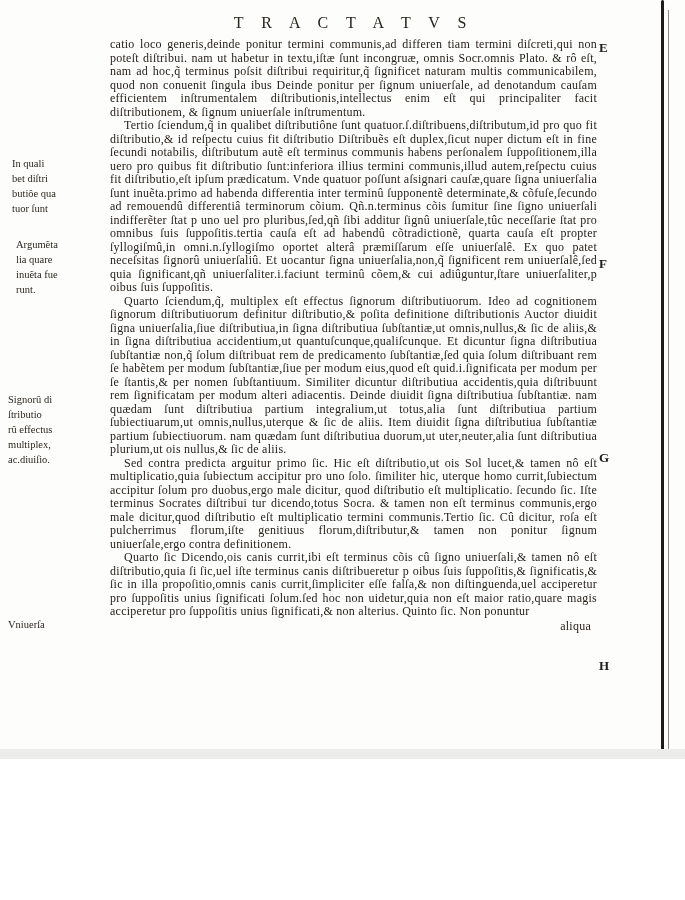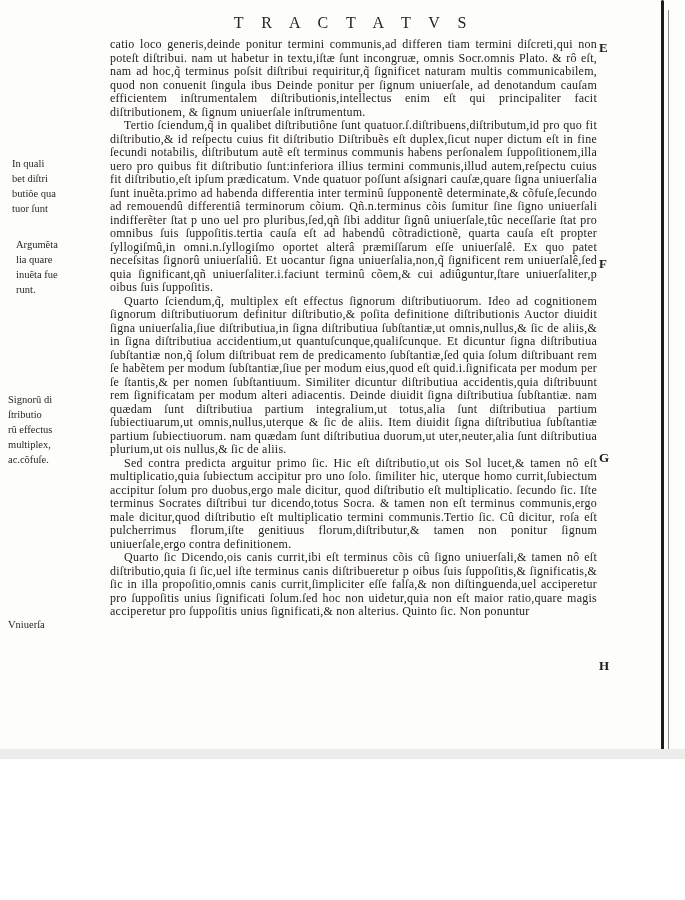--- a/index.html
+++ b/index.html
@@ -113,33 +113,34 @@
 butiôe qua
 tuor ſunt</div>
   <div class="margin-note note-2">Argumẽta
 lia quare
 inuẽta fue
 runt.</div>
   <div class="margin-note note-3">Signorû di
 ſtributio
 rû effectus
 multiplex,
-ac.cõfuſe.</div>
+ac.diuiſio.</div>
   <div class="margin-note note-4">Vniuerſa</div>
 
   <div class="margin-letter letter-e">E</div>
   <div class="margin-letter letter-f">F</div>
   <div class="margin-letter letter-g">G</div>
   <div class="margin-letter letter-h">H</div>
 
   <div class="text-col">
     <p class="cont">catio loco generis,deinde ponitur termini communis,ad differen tiam termini diſcreti,qui non poteſt diſtribui. nam ut habetur in textu,iſtæ ſunt incongruæ, omnis Socr.omnis Plato. &amp; rô eſt, nam ad hoc,q̃ terminus poſsit diſtribui requiritur,q̃ ſignificet naturam multis communicabilem, quod non conuenit ſingula ibus Deinde ponitur per ſignum uniuerſale, ad denotandum cauſam efficientem inſtrumentalem diſtributionis,intellectus enim eſt qui principaliter facit diſtributionem, &amp; ſignum uniuerſale inſtrumentum.</p>
     <p>Tertio ſciendum,q̃ in qualibet diſtributiône ſunt quatuor.ſ.diſtribuens,diſtributum,id pro quo fit diſtributio,&amp; id reſpectu cuius fit diſtributio Diſtribuẽs eſt duplex,ſicut nuper dictum eſt in fine ſecundi notabilis, diſtributum autẽ eſt terminus communis habens perſonalem ſuppoſitionem,illa uero pro quibus fit diſtributio ſunt:inferiora illius termini communis,illud autem,reſpectu cuius fit diſtributio,eſt ipſum prædicatum. Vnde quatuor poſſunt aſsignari cauſæ,quare ſigna uniuerſalia ſunt inuẽta.primo ad habenda differentia inter terminû ſupponentẽ determinate,&amp; cõfuſe,ſecundo ad remouendû differentiâ terminorum cõium. Qñ.n.terminus cõis ſumitur ſine ſigno uniuerſali indifferẽter ſtat p uno uel pro pluribus,ſed,qñ ſibi additur ſignû uniuerſale,tûc neceſſarie ſtat pro omnibus ſuis ſuppoſitis.tertia cauſa eſt ad habendû cõtradictionẽ, quarta cauſa eſt propter ſyllogiſmû,in omni.n.ſyllogiſmo oportet alterâ præmiſſarum eſſe uniuerſalê. Ex quo patet neceſsitas ſignorû uniuerſaliû. Et uocantur ſigna uniuerſalia,non,q̃ ſignificent rem uniuerſalê,ſed quia ſignificant,qñ uniuerſaliter.i.faciunt terminû cõem,&amp; cui adiûguntur,ſtare uniuerſaliter,p oibus ſuis ſuppoſitis.</p>
     <p>Quarto ſciendum,q̃, multiplex eſt effectus ſignorum diſtributiuorum. Ideo ad cognitionem ſignorum diſtributiuorum definitur diſtributio,&amp; poſita definitione diſtributionis Auctor diuidit ſigna uniuerſalia,ſiue diſtributiua,in ſigna diſtributiua ſubſtantiæ,ut omnis,nullus,&amp; ſic de aliis,&amp; in ſigna diſtributiua accidentium,ut quantuſcunque,qualiſcunque. Et dicuntur ſigna diſtributiua ſubſtantiæ non,q̃ ſolum diſtribuat rem de predicamento ſubſtantiæ,ſed quia ſolum diſtribuant rem ſe habẽtem per modum ſubſtantiæ,ſiue per modum eius,quod eſt quid.i.ſignificata per modum per ſe ſtantis,&amp; per nomen ſubſtantiuum. Similiter dicuntur diſtributiua accidentis,quia diſtribuunt rem ſignificatam per modum alteri adiacentis. Deinde diuidit ſigna diſtributiua ſubſtantiæ. nam quædam ſunt diſtributiua partium integralium,ut totus,alia ſunt diſtributiua partium ſubiectiuarum,ut omnis,nullus,uterque &amp; ſic de aliis. Item diuidit ſigna diſtributiua ſubſtantiæ partium ſubiectiuorum. nam quædam ſunt diſtributiua duorum,ut uter,neuter,alia ſunt diſtributiua plurium,ut ois nullus,&amp; ſic de aliis.</p>
     <p>Sed contra predicta arguitur primo ſic. Hic eſt diſtributio,ut ois Sol lucet,&amp; tamen nô eſt multiplicatio,quia ſubiectum accipitur pro uno ſolo. ſimiliter hic, uterque homo currit,ſubiectum accipitur ſolum pro duobus,ergo male dicitur, quod diſtributio eſt multiplicatio. ſecundo ſic. Iſte terminus Socrates diſtribui tur dicendo,totus Socra. &amp; tamen non eſt terminus communis,ergo male dicitur,quod diſtributio eſt multiplicatio termini communis.Tertio ſic. Cû dicitur, roſa eſt pulcherrimus florum,iſte genitiuus florum,diſtributur,&amp; tamen non ponitur ſignum uniuerſale,ergo contra definitionem.</p>
     <p>Quarto ſic Dicendo,ois canis currit,ibi eſt terminus cõis cû ſigno uniuerſali,&amp; tamen nô eſt diſtributio,quia ſi ſic,uel iſte terminus canis diſtribueretur p oibus ſuis ſuppoſitis,&amp; ſignificatis,&amp; ſic in illa propoſitio,omnis canis currit,ſimpliciter eſſe falſa,&amp; non diſtinguenda,uel acciperetur pro ſuppoſitis unius ſignificati ſolum.ſed hoc non uidetur,quia non eſt maior ratio,quare magis acciperetur pro ſuppoſitis unius ſignificati,&amp; non alterius. Quinto ſic. Non ponuntur</p>
+    <div class="catchword">aliqua</div>
   </div>
 
   <div class="book-edge-line"></div>
   <div class="book-edge-line-2"></div>
   <div class="bottom-strip"></div>
 
 </div>
 
 </body></html>

